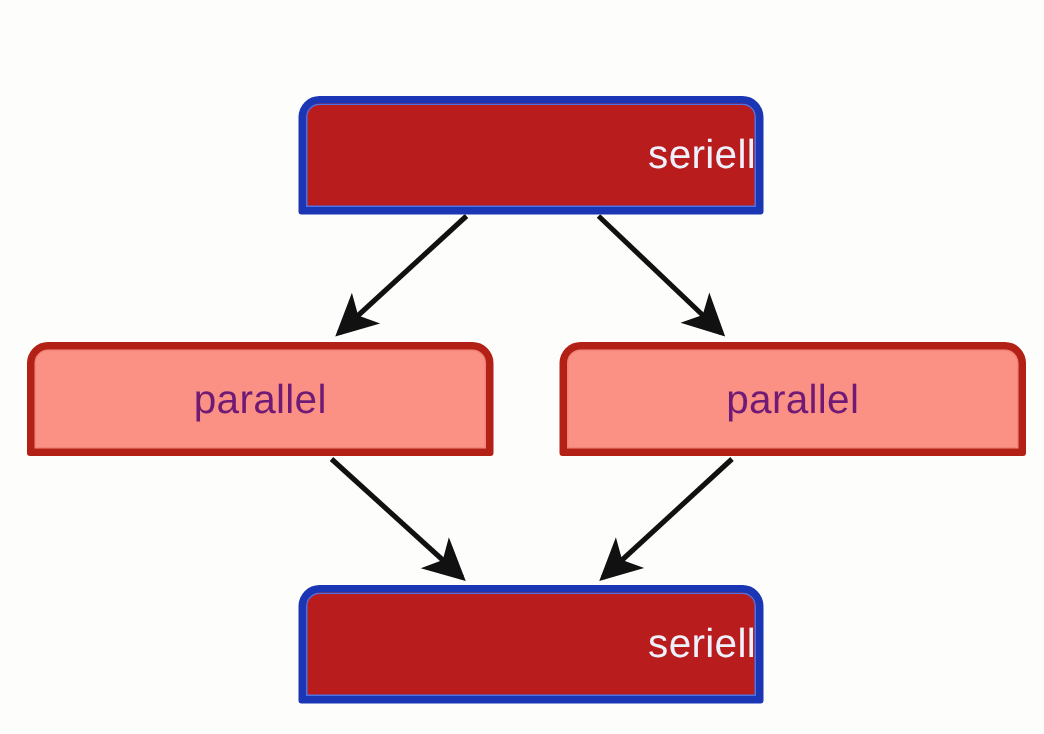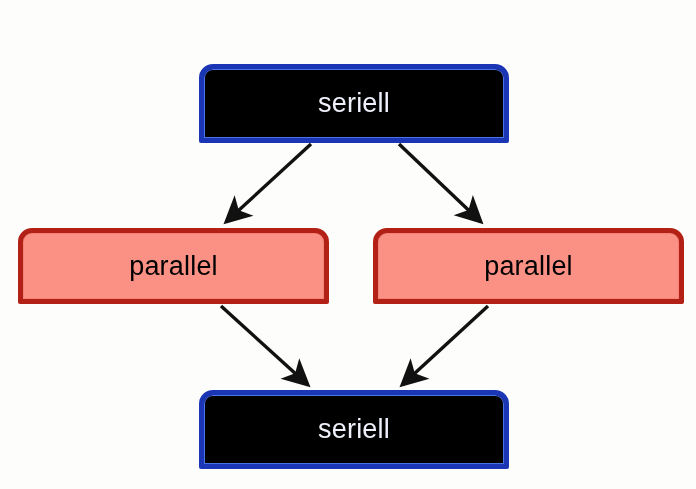--- a/index.html
+++ b/index.html
@@ -39,34 +39,35 @@
     z-index: 2;
   }
   .node-label {
     font-size: 27px;
     line-height: 1;
     letter-spacing: 0.2px;
     white-space: nowrap;
     user-select: none;
   }
   .node-serial {
-    background: #000000;
+    background: #b91c1c;
     border-color: #1b36b5;
     box-shadow: inset 0 0 0 1px #4a73e8;
+    justify-content: flex-end;
   }
   .node-serial .node-label {
     color: #eef1fb;
   }
   .node-parallel {
     background: #fa9184;
     border-color: #b32116;
     box-shadow: inset 0 0 0 1px #f08477;
   }
   .node-parallel .node-label {
-    color: #000000;
+    color: #701a75;
   }
 </style>
 </head>
 <body>
 
 <div id="canvas">
 
   <svg id="edges" viewBox="0 0 696 489" width="696" height="489" xmlns="http://www.w3.org/2000/svg">
     <defs>
       <marker id="arrowhead" markerWidth="9" markerHeight="9" refX="7.6" refY="4.5" orient="auto" markerUnits="strokeWidth">

